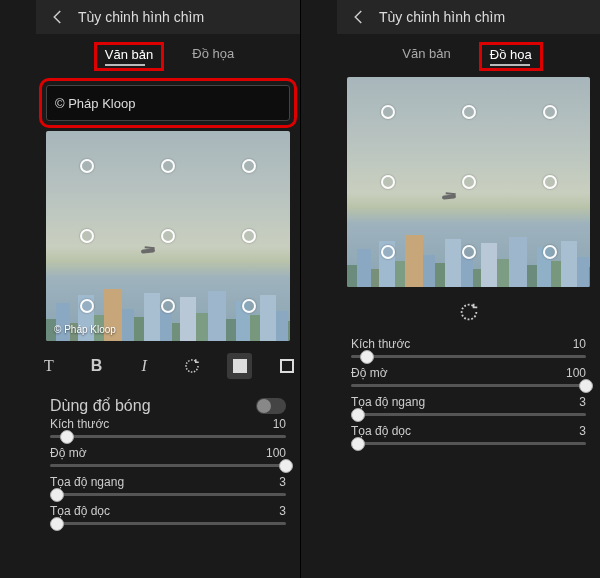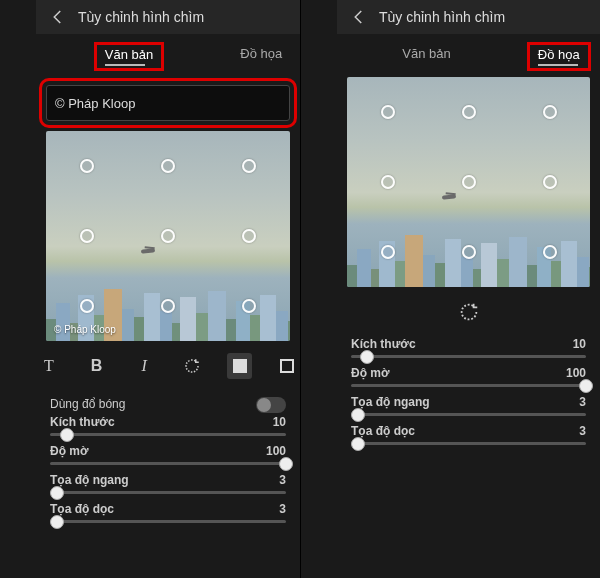--- a/index.html
+++ b/index.html
@@ -39,21 +39,21 @@
     font-size: 14px;
     color: #ddd;
   }
   .tabs {
     display: flex;
     justify-content: center;
     gap: 20px;
     padding: 8px 0 6px;
     font-size: 13px;
   }
-  .tab { color: #aaa; padding: 4px 8px; cursor: pointer; margin-left: 48px; }
+  .tab { color: #aaa; padding: 4px 8px; cursor: pointer; }
   .tab.active { color: #fff; }
   .hl-tab {
     border: 3px solid #d00;
     padding: 2px 8px;
   }
   .tab-underline {
     height: 2px;
     width: 40px;
     background: #bbb;
     margin-top: 2px;
@@ -136,36 +136,35 @@
     display: flex; align-items: center; justify-content: center;
     color: #ccc; font-size: 16px;
     border-radius: 3px;
   }
   .tbtn.sel { background: #3a3a3a; }
   .sq-fill { width:14px; height:14px; background:#ddd; border:2px solid #ddd; }
   .sq-out  { width:14px; height:14px; border:2px solid #ddd; }
   .toolbar.right { justify-content: center; padding-top: 12px; }
   .toolbar.right .rot-icon { width:22px; height:22px; }
   .row {
-    display: flex; justify-content: space-between; 
+    display: flex; justify-content: space-between; align-items: center;
     padding: 6px 14px 2px;
-    font-size: 12px;
+    font-size: 16px;
     color: #ccc;
   }
   .toggle {
     width: 30px; height: 16px; border-radius: 10px;
     background: #444; position: relative;
   }
   .toggle .knob {
     width: 14px; height: 14px; border-radius: 50%;
     background: #888; position: absolute; top: 1px; left: 1px;
   }
   .slider-row {
     padding: 0 14px 8px;
-    font-weight: bold;
   }
   .slider-head {
     display:flex; justify-content:space-between;
     font-size: 12px; color:#ccc; margin-bottom: 4px;
   }
   .track {
     height: 3px; background: #555; position: relative; border-radius:2px;
   }
   .thumb {
     position: absolute; top: 50%; transform: translate(-50%,-50%);

